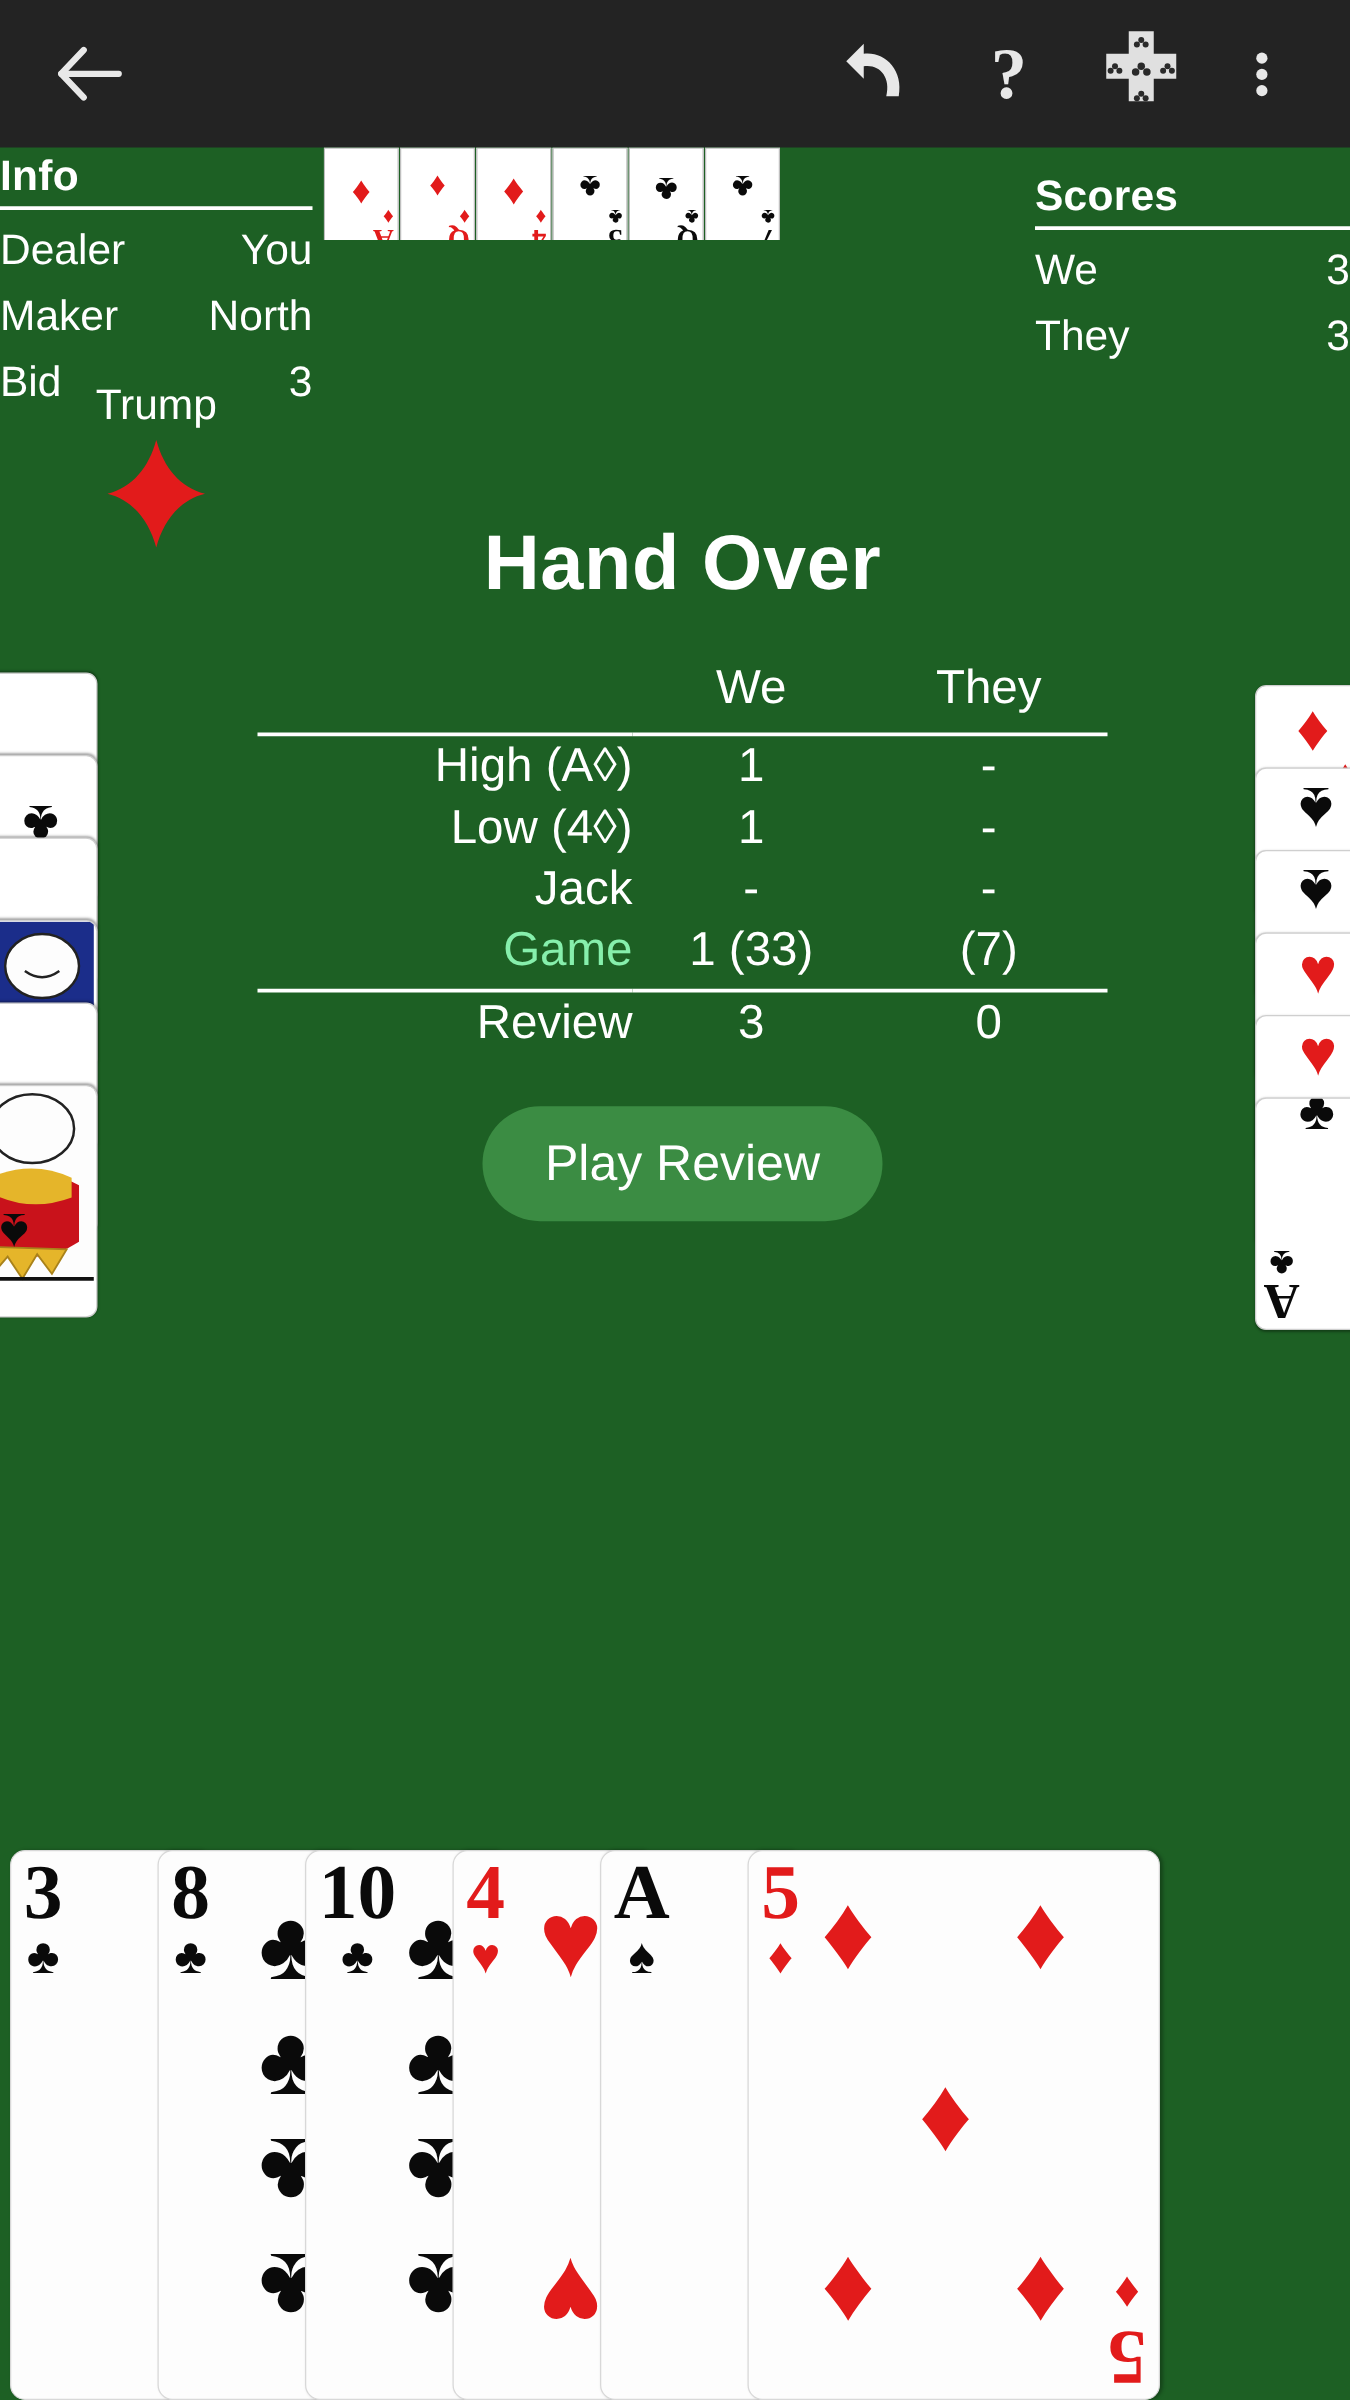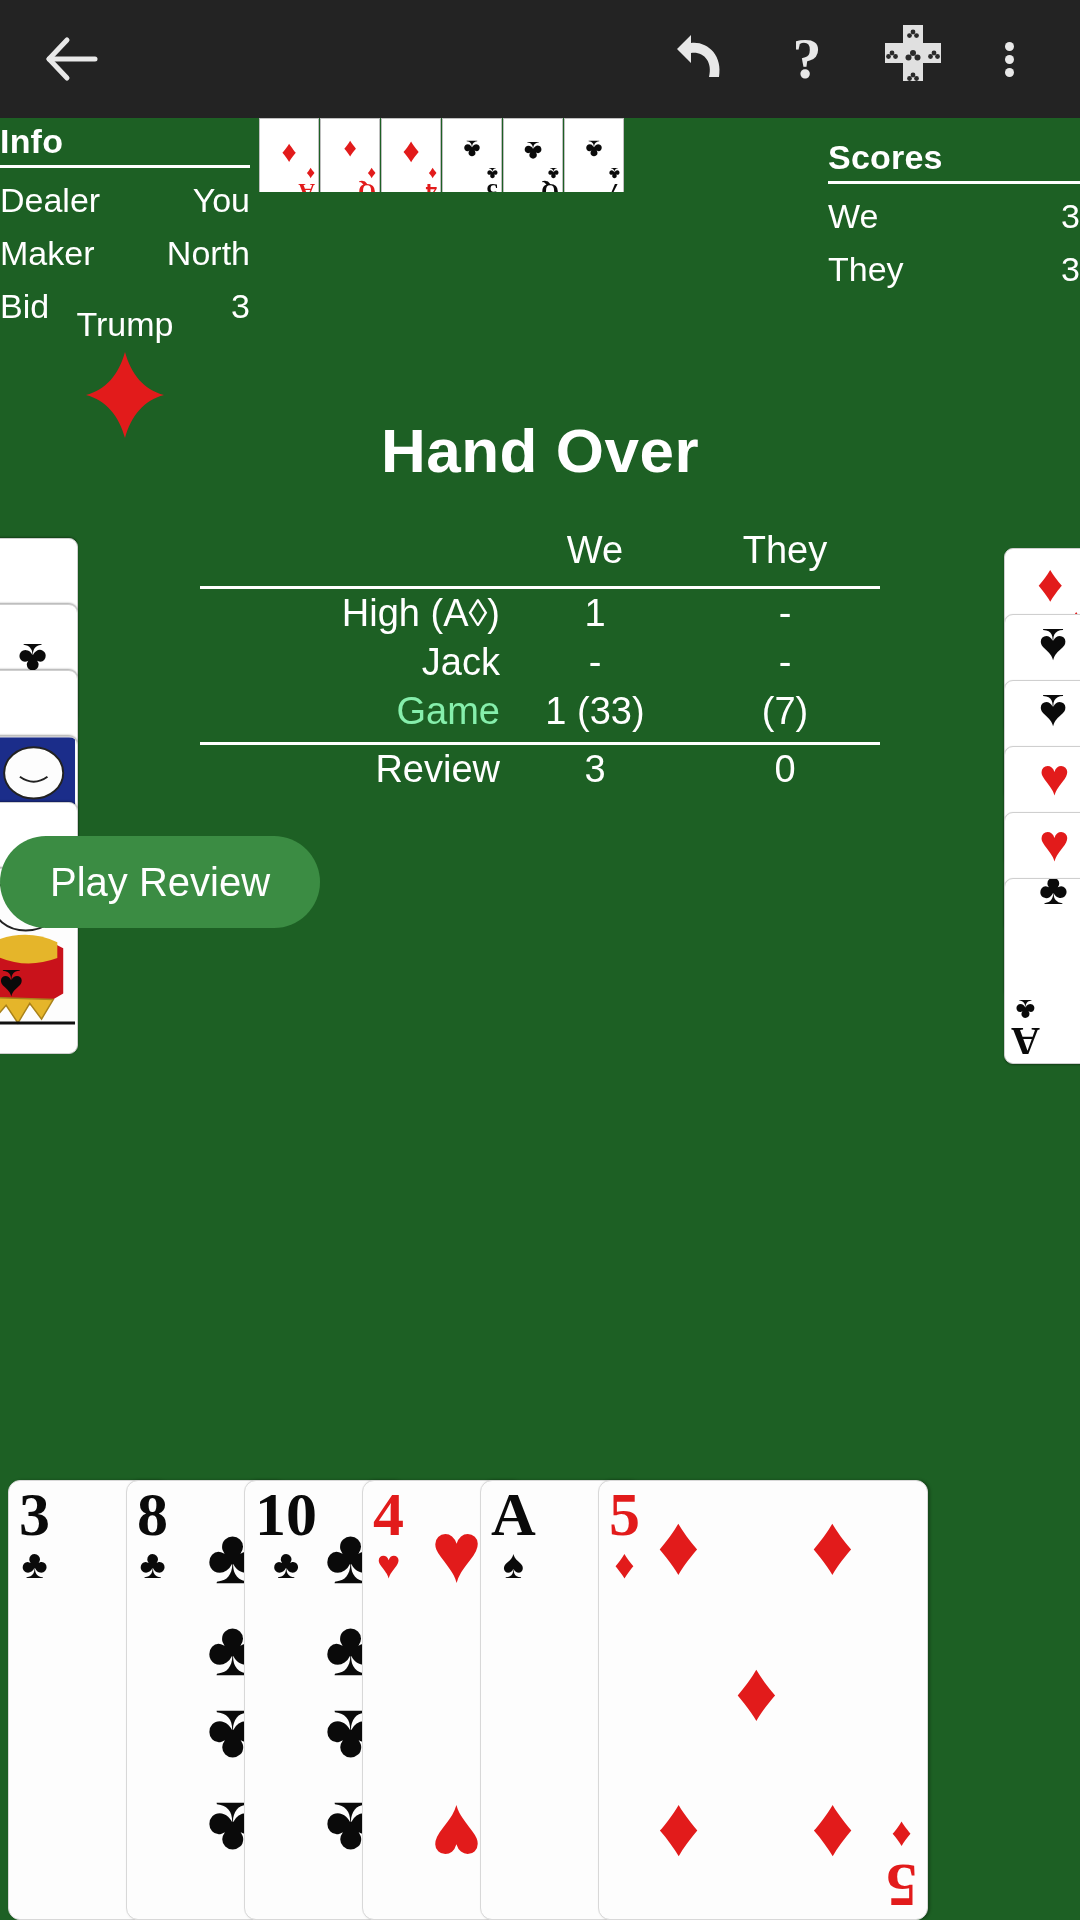--- a/index.html
+++ b/index.html
@@ -62,32 +62,32 @@
   }
   .tcard .corner {
     position:absolute; left:3px; top:2px; line-height:1;
     font-family:"Liberation Serif", serif; font-weight:bold;
   }
   .tcard .cr { font-size:23px; }
   .tcard .cs { font-size:17px; display:block; margin-top:-2px; }
   .tcard .pip { position:absolute; left:50%; transform:translateX(-50%); }
 
   
-  #handover { position:absolute; left:0; top:415px; width:1080px; color:#fff; }
+  #handover { position:absolute; left:0; top:415px; width:1080px; color:#fff;padding-left:12px; }
   .ho-title { text-align:center; font-size:62px; font-weight:bold; letter-spacing:.5px; }
   table.ho { margin: 40px auto 0; border-collapse:collapse; width:680px; }
   table.ho th, table.ho td { font-size:38px; font-weight:normal; padding:3px 0; }
   table.ho th.lbl, table.ho td.lbl { text-align:right; width:300px; padding-left:18px;}
   table.ho th.num, table.ho td.num { text-align:center; width:190px; }
   tr.headrow th { padding-bottom: 8px; }
   tr.headrow { }
   .sepline td { border-bottom:3px solid #fff; height:0; padding:0; }
   a.gamelink { color:#86efac; cursor:pointer; }
 
-  .btns { display:flex; gap:28px; margin-top:42px; }
+  .btns { display:flex; justify-content:center; gap:28px; margin-top:42px; }
   .btn {
     background:#3b8c43; color:#fff; border:none; border-radius:48px;
     font-size:40px; font-family:"Liberation Sans", sans-serif;
     padding: 0 0; width:320px; height:92px; cursor:pointer;
   }
 
   
   .sidehand { position:absolute; }
   #westhand { left:-52px; top:538px; }
   #easthand { right:-54px; top:548px; }
@@ -382,20 +382,25 @@
       <tr class="sepline">
         <td colspan="3"></td>
       </tr>
 
       <tr>
         <td class="lbl">High (A◊)</td>
         <td class="num">1</td>
         <td class="num">-</td>
       </tr>
       <tr>
+        <td class="lbl">Low (4◊)</td>
+        <td class="num">1</td>
+        <td class="num">-</td>
+      </tr>
+      <tr>
         <td class="lbl">Jack</td>
         <td class="num">-</td>
         <td class="num">-</td>
       </tr>
       <tr>
         <td class="lbl">
           <a class="gamelink">Game</a>
         </td>
         <td class="num">1 (33)</td>
         <td class="num">(7)</td>

